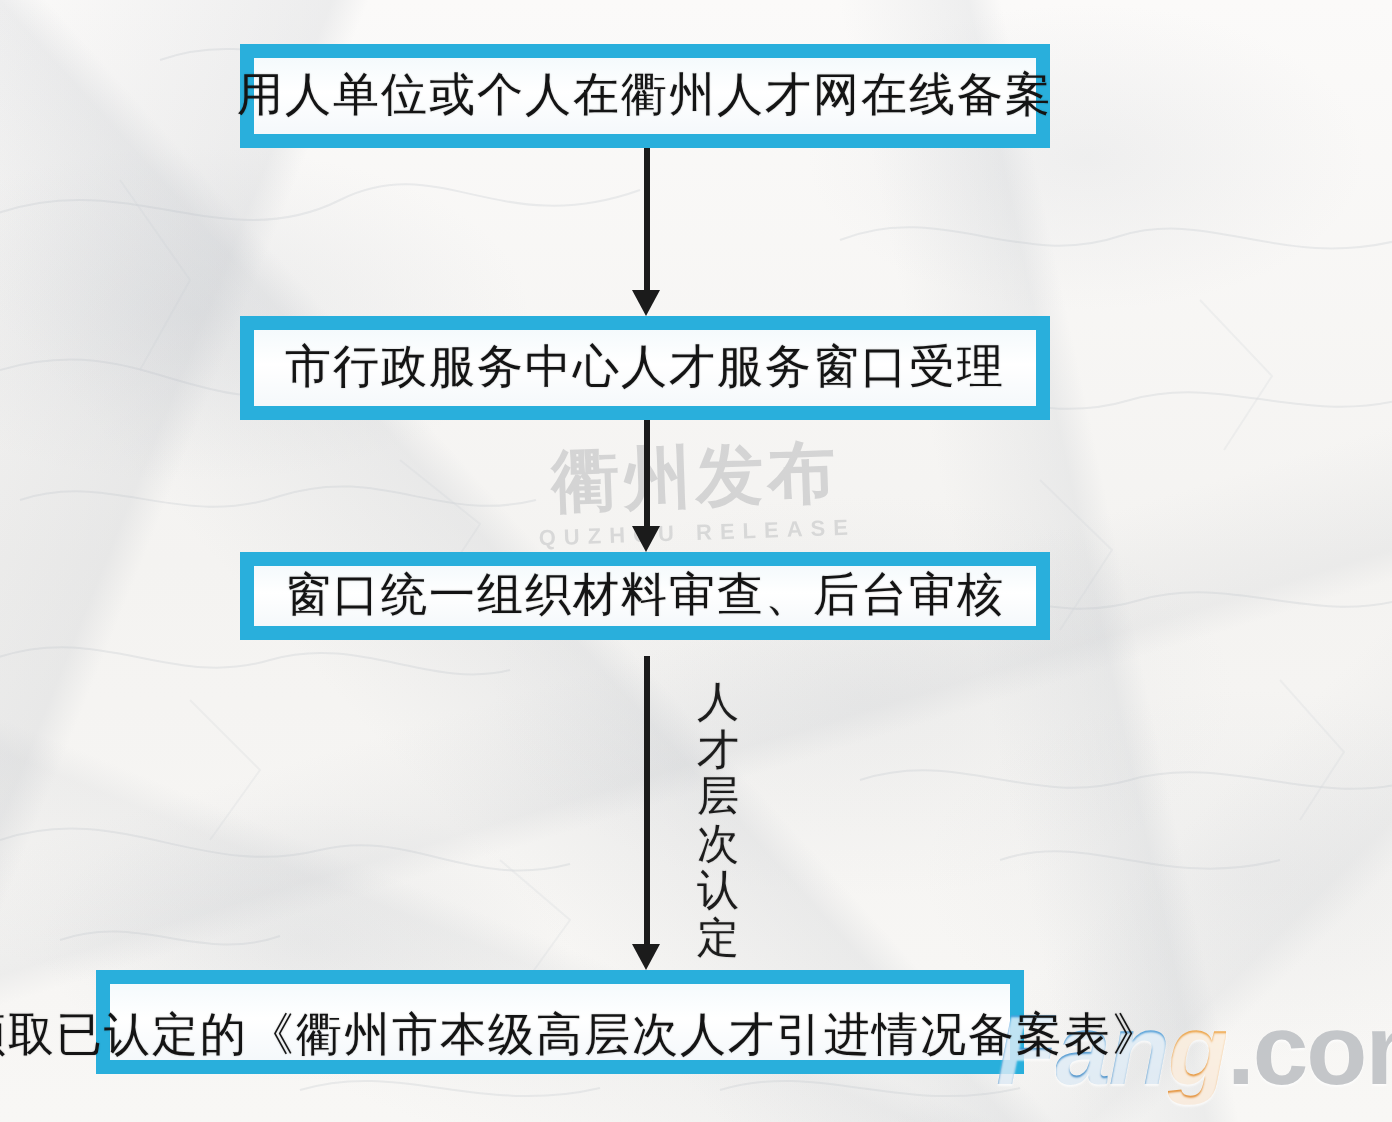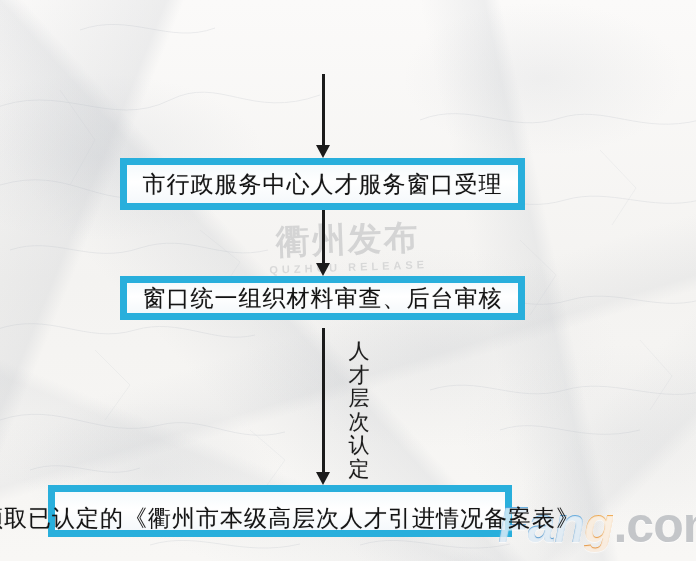--- a/index.html
+++ b/index.html
@@ -233,20 +233,23 @@
       <path d="M250,430 L285,460 L262,492"></path>
       <path d="M640,340 L672,376 L650,410"></path>
     </g>
   </svg>
 
   <div id="watermark-center">
     <div class="wm-cn">衢州发布</div>
     <div class="wm-en">QUZHOU RELEASE</div>
   </div>
 
+  <div class="node" id="node-1">
+    <span class="label">用人单位或个人在衢州人才网在线备案</span>
+  </div>
 
   <div class="connector" id="connector-1">
     <div class="stem"></div>
     <div class="head"></div>
   </div>
 
   <div class="node" id="node-2">
     <span class="label">市行政服务中心人才服务窗口受理</span>
   </div>
 

